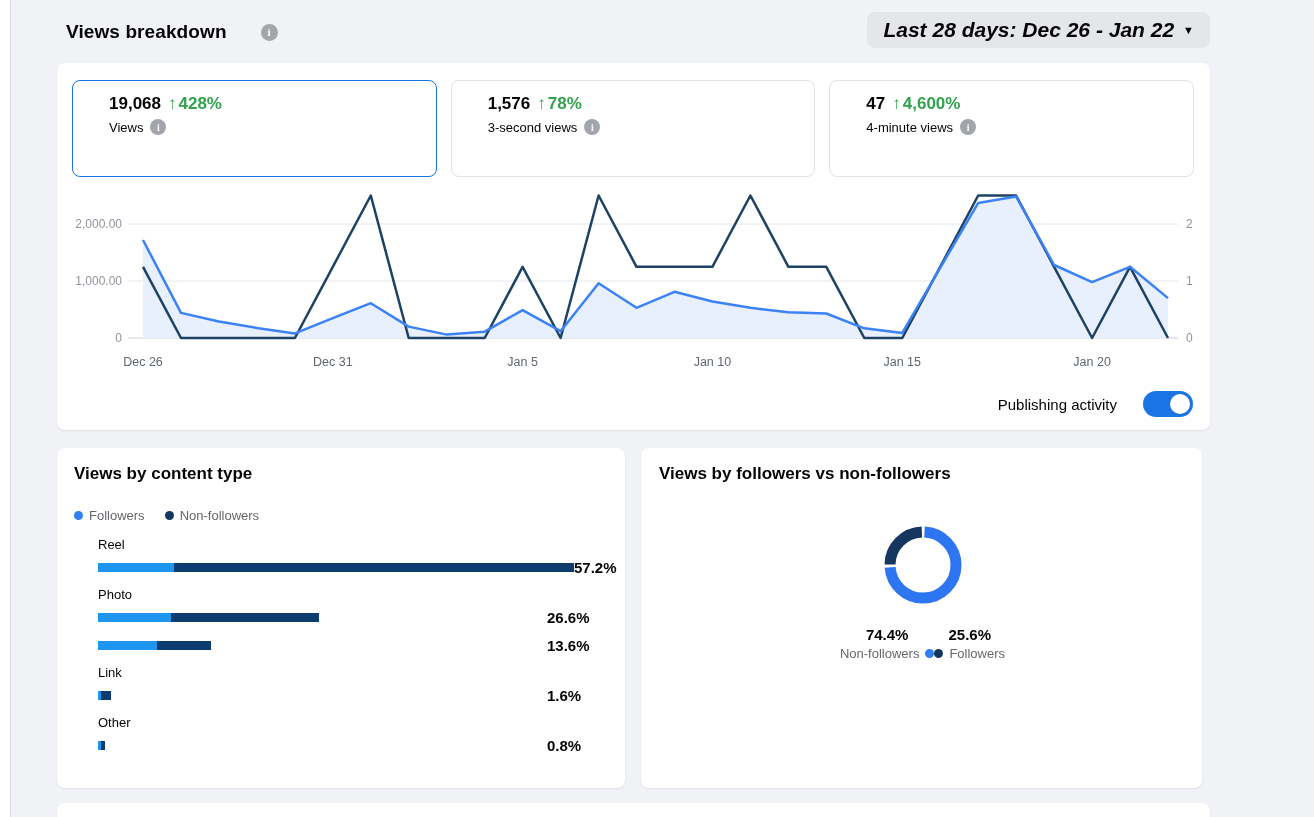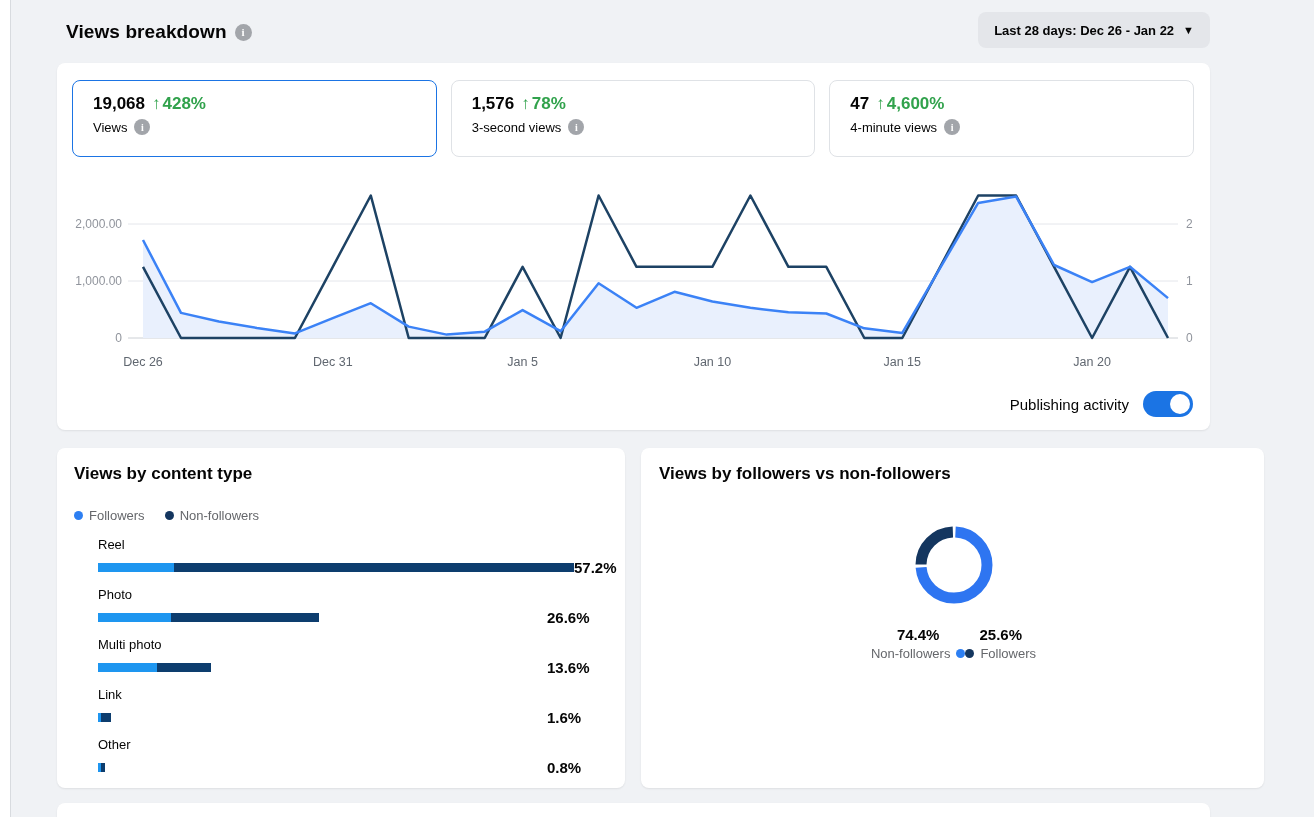--- a/index.html
+++ b/index.html
@@ -3,55 +3,55 @@
 <meta charset="utf-8">
 <style>
   * { margin:0; padding:0; box-sizing:border-box; }
   html,body { width:1314px; height:817px; overflow:hidden; background:#ffffff;
     font-family:"Liberation Sans","DejaVu Sans",sans-serif; color:#050505; }
   .page-left-strip { position:absolute; left:0; top:0; width:10px; height:817px; background:#ffffff; }
   .page-left-edge { position:absolute; left:10px; top:0; width:1px; height:817px; background:#d8dbdf; }
   .workspace { position:absolute; left:11px; top:0; width:1303px; height:817px; background:#f0f2f5; }
 
   
-  .page-header { position:absolute; left:55px; top:12px; right:104px; height:40px; display:flex; align-items:center; }
+  .page-header { position:absolute; left:55px; top:12px; right:104px; height:40px; display:flex; align-items:center;gap:26px; }
   .page-title { font-size:19px; font-weight:700; letter-spacing:.1px; }
   .info-icon { display:inline-flex; align-items:center; justify-content:center;
     width:17px; height:17px; border-radius:50%; background:#a2a5aa; color:#ffffff;
     font-size:11px; font-weight:700; font-family:"Liberation Serif","DejaVu Serif",serif;
     margin-left:8px; flex:none; }
   .date-pill { position:absolute; right:0; top:0; height:36px; background:#e4e6ea;
     border-radius:8px; display:flex; align-items:center; padding:0 16px; cursor:pointer; }
-  .date-pill-label { font-size:13px; font-weight:700; }
+  .date-pill-label { font-size:21px; font-weight:700;font-style:italic; }
   .caret { font-size:11px; margin-left:9px; color:#050505; }
 
   .card { position:absolute; background:#ffffff; border-radius:8px; box-shadow:0 1px 2px rgba(0,0,0,.08); }
   .main-card { left:46px; top:63px; width:1153px; height:367px; }
 
   
   .stat-row { position:absolute; left:15px; top:17px; right:16px; display:flex; gap:14px; }
-  .stat-card { flex:1; height:77px; border:1px solid #dfe2e6; border-radius:8px; padding:13px 20px 0 20px; cursor:pointer; background:#ffffff; position:relative; z-index:2; }
+  .stat-card { flex:1; height:97px; border:1px solid #dfe2e6; border-radius:8px; padding:13px 20px 0 36px; cursor:pointer; background:#ffffff; position:relative; z-index:2; }
   .stat-card.selected { border:1.5px solid #1b74e4; }
   .stat-value-row { display:flex; align-items:baseline; font-size:17px; font-weight:700; }
   .stat-delta { color:#31a24c; margin-left:7px; font-weight:700; }
   .stat-delta .up { font-weight:400; margin-right:2px; }
   .stat-label-row { display:flex; align-items:center; margin-top:5px; font-size:13px; color:#050505; }
   .stat-label-row .info-icon { width:16px; height:16px; font-size:10px; margin-left:7px; }
 
   .chart-svg { position:absolute; left:0; top:0; width:1153px; height:367px; }
 
   
   .toggle-row { position:absolute; right:17px; bottom:13px; display:flex; align-items:center; z-index:2; }
-  .toggle-label { font-size:15px; color:#050505; margin-right:14px; }
+  .toggle-label { font-size:15px; color:#050505; margin-right:26px; }
   .toggle { width:50px; height:26px; border-radius:13px; background:#1b74e4; position:relative; cursor:pointer; }
   .toggle-knob { position:absolute; top:3px; right:3px; width:20px; height:20px; border-radius:50%; background:#ffffff; }
 
   
   .content-card { left:46px; top:448px; width:568px; height:340px; padding:16px 16px 0 17px; }
-  .followers-card { left:630px; top:448px; width:623px; height:340px; padding:16px 16px 0 18px; }
+  .followers-card { left:630px; top:448px; width:561px; height:340px; padding:16px 16px 0 18px; }
   .card-title { font-size:17px; font-weight:700; }
 
   .legend-row { display:flex; align-items:center; gap:20px; margin-top:24px; }
   .legend-item { display:flex; align-items:center; gap:6px; font-size:13px; color:#65676b; }
   .dot { width:9px; height:9px; border-radius:50%; flex:none; }
 
   .bars { margin-top:14px;margin-left:24px; }
   .bar-row { margin-bottom:11px; }
   .bar-cat { font-size:13px; color:#050505; margin-bottom:7px; }
   .bar-line { display:flex; align-items:center; }
@@ -174,21 +174,20 @@
           <div class="bar-cat">Photo</div>
           <div class="bar-line">
             <div class="bar-track">
               <div class="bar-seg" style="width: 73px; background: rgb(30, 150, 240);"></div>
               <div class="bar-seg" style="width: 148px; background: rgb(13, 61, 110);"></div>
             </div>
             <div class="bar-pct">26.6%</div>
           </div>
         </div>
         <div class="bar-row">
-          <div class="bar-cat">Multi photo</div>
           <div class="bar-line">
             <div class="bar-track">
               <div class="bar-seg" style="width: 59px; background: rgb(30, 150, 240);"></div>
               <div class="bar-seg" style="width: 54px; background: rgb(13, 61, 110);"></div>
             </div>
             <div class="bar-pct">13.6%</div>
           </div>
         </div>
         <div class="bar-row">
           <div class="bar-cat">Link</div>

